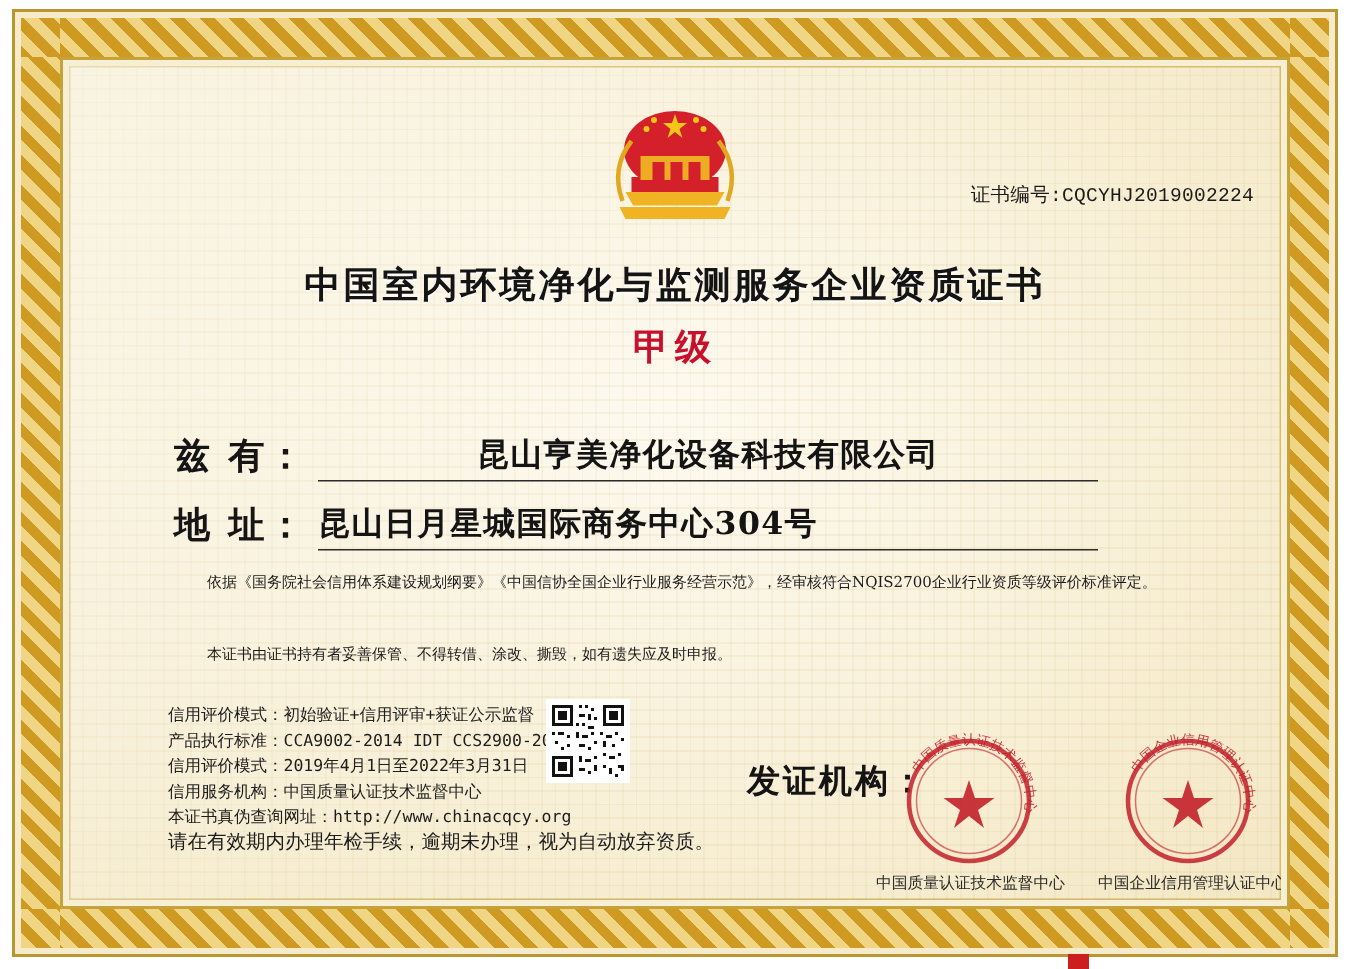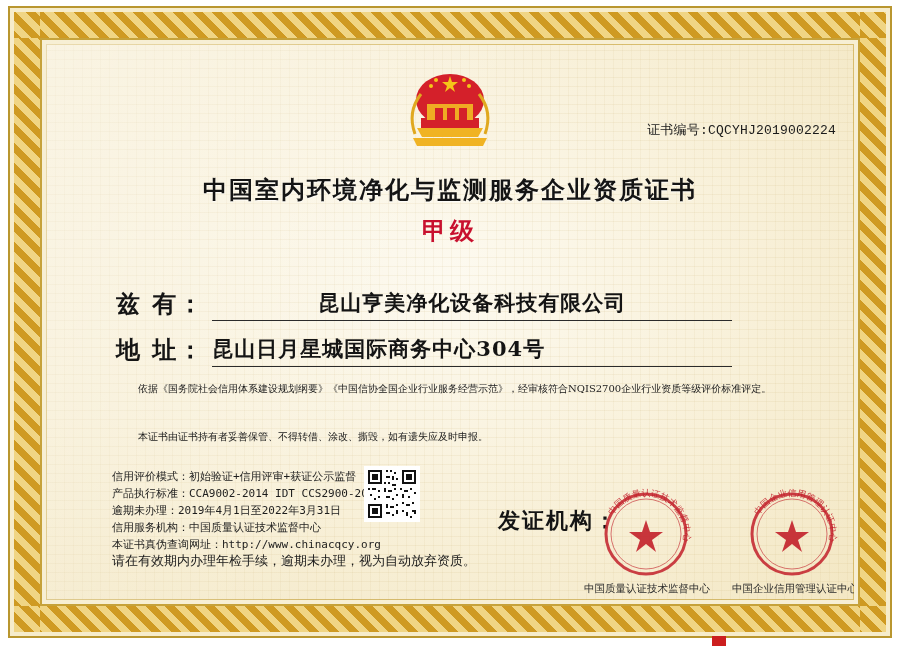--- a/index.html
+++ b/index.html
@@ -302,21 +302,21 @@
         <span class="field-label">地 址：</span>
         <span class="field-value">昆山日月星城国际商务中心304号</span>
       </div>
 
       <div class="para" id="para-1">依据《国务院社会信用体系建设规划纲要》《中国信协全国企业行业服务经营示范》，经审核符合NQIS2700企业行业资质等级评价标准评定。</div>
       <div class="para" id="para-2">本证书由证书持有者妥善保管、不得转借、涂改、撕毁，如有遗失应及时申报。</div>
 
       <div class="details">
         <div>信用评价模式：初始验证+信用评审+获证公示监督</div>
         <div>产品执行标准：CCA9002-2014  IDT CCS2900-2015</div>
-        <div>逾期未办理：2019年4月1日至2022年3月31日</div>
+        <div>信用评价模式：2019年4月1日至2022年3月31日</div>
         <div>信用服务机构：中国质量认证技术监督中心</div>
         <div>本证书真伪查询网址：http://www.chinacqcy.org</div>
       </div>
 
       <div class="qr">
         <svg viewBox="0 0 52 52" width="52" height="52" aria-hidden="true">
           <rect width="52" height="52" fill="#ffffff"></rect>
           <g fill="#111111">
             <rect x="2" y="2" width="14" height="14"></rect>
               <rect x="4" y="4" width="10" height="10" fill="#ffffff"></rect>

